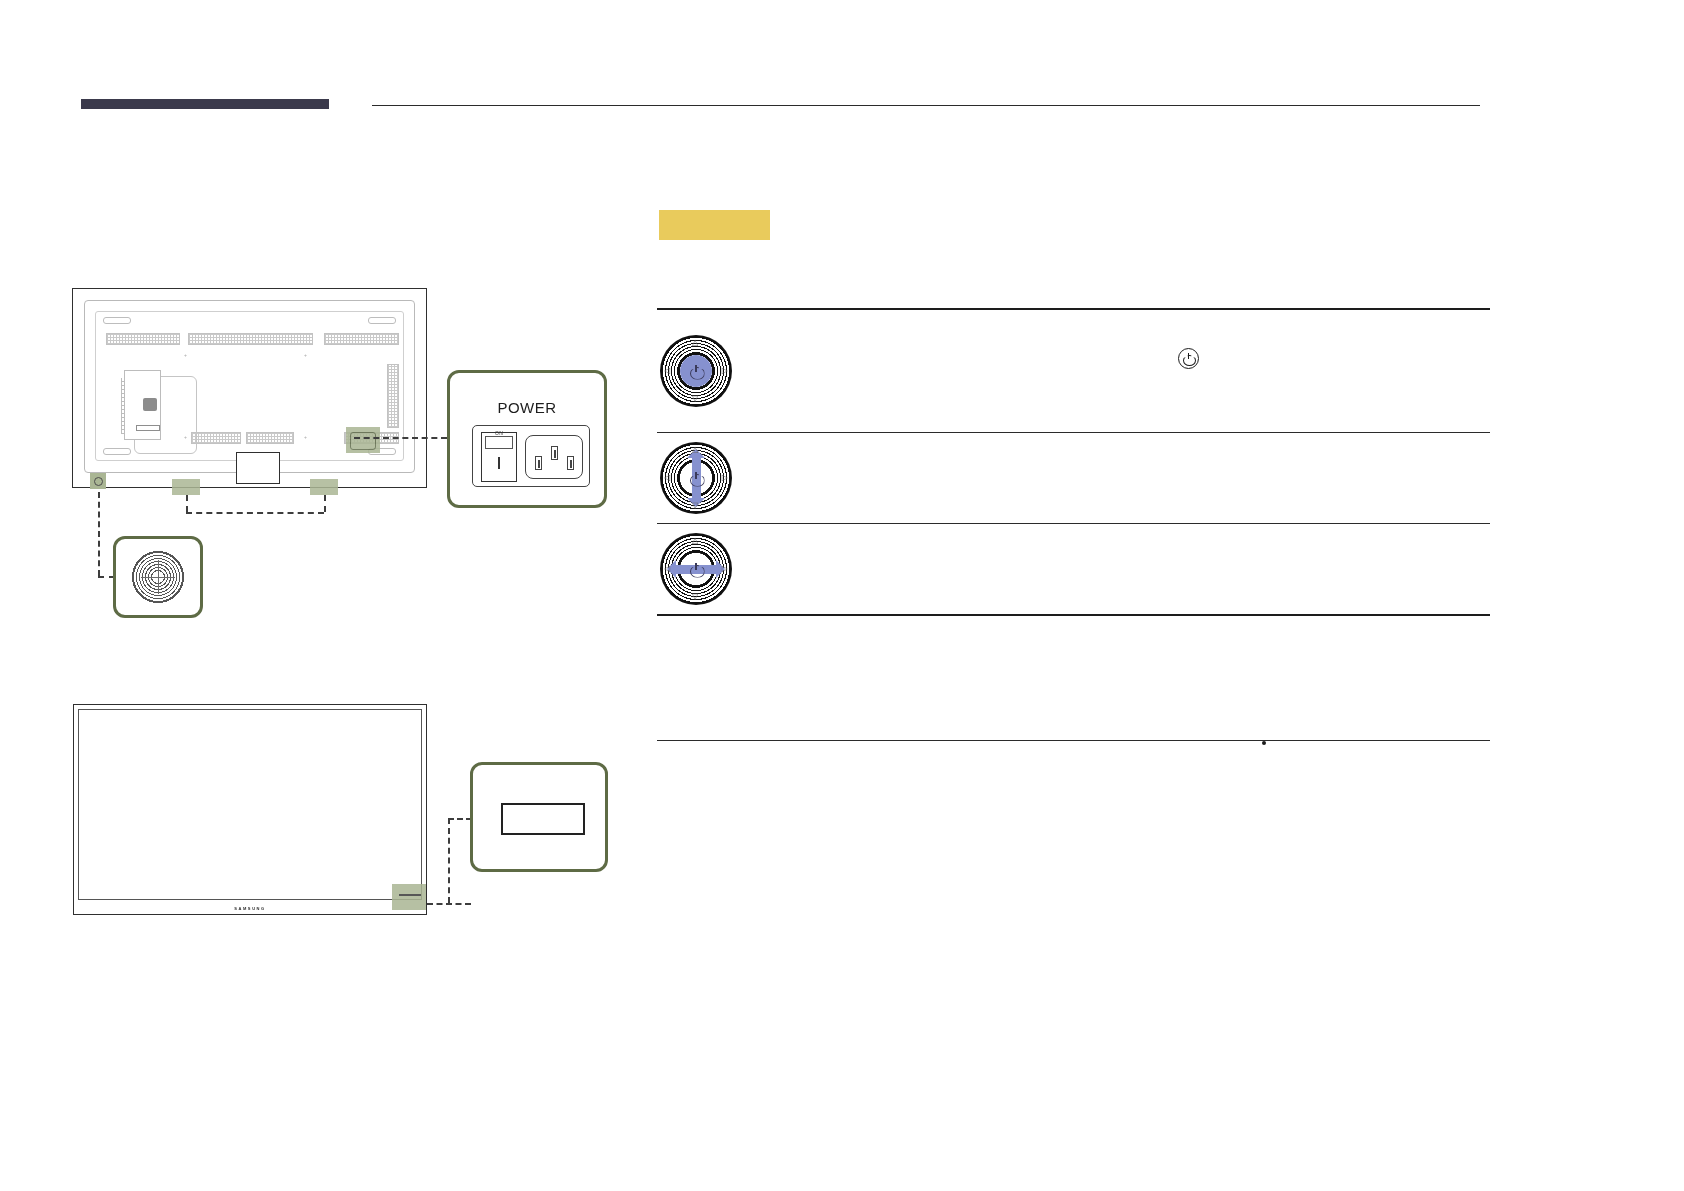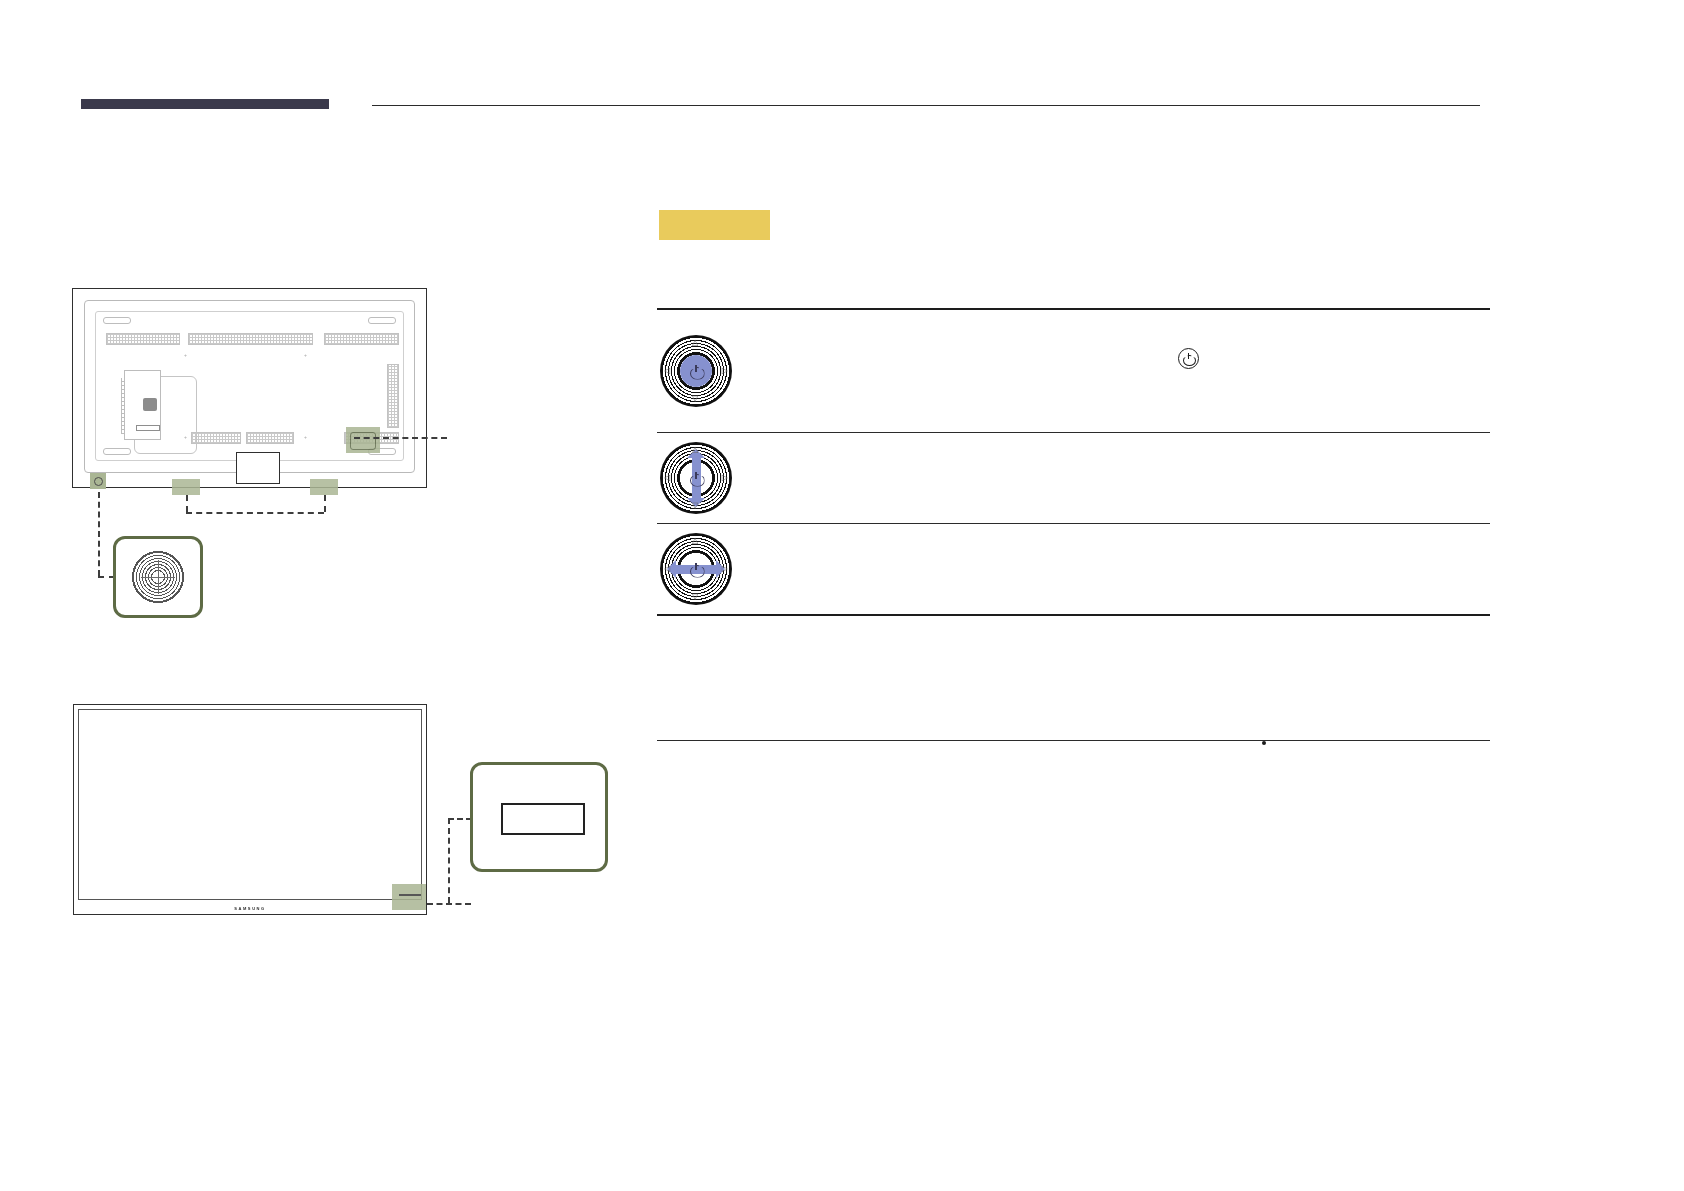--- a/index.html
+++ b/index.html
@@ -314,20 +314,42 @@
   <div class="hl-green" style="left:310px;top:479px;width:28px;height:16px;"></div>
   <div class="port-icon"></div>
 
   <div class="dash-h" style="left:354px;top:437px;width:93px;"></div>
   <div class="dash-v" style="left:98px;top:492px;height:84px;"></div>
   <div class="dash-h" style="left:98px;top:576px;width:17px;"></div>
   <div class="dash-v" style="left:186px;top:495px;height:17px;"></div>
   <div class="dash-v" style="left:324px;top:495px;height:17px;"></div>
   <div class="dash-h" style="left:186px;top:512px;width:138px;"></div>
 
+  <div class="callout callout-power">
+    <div class="callout-title">POWER</div>
+    <div class="pwr-module">
+      <div class="rocker">
+        <div class="rocker-top">
+          <div class="rocker-on">ON</div>
+        </div>
+        <div class="rocker-bar"></div>
+      </div>
+      <div class="iec">
+        <div class="iec-pin" style="left:9px;top:20px;">
+            <i></i>
+          </div>
+        <div class="iec-pin" style="left:25px;top:10px;">
+            <i></i>
+          </div>
+        <div class="iec-pin" style="left:41px;top:20px;">
+            <i></i>
+          </div>
+      </div>
+    </div>
+  </div>
 
   <div class="callout callout-joy">
     <div class="joy-ring">
       <div class="joy-cross-h"></div>
       <div class="joy-cross-v"></div>
     </div>
   </div>
 
   <div class="front-wrap">
     <div class="front-outer">

